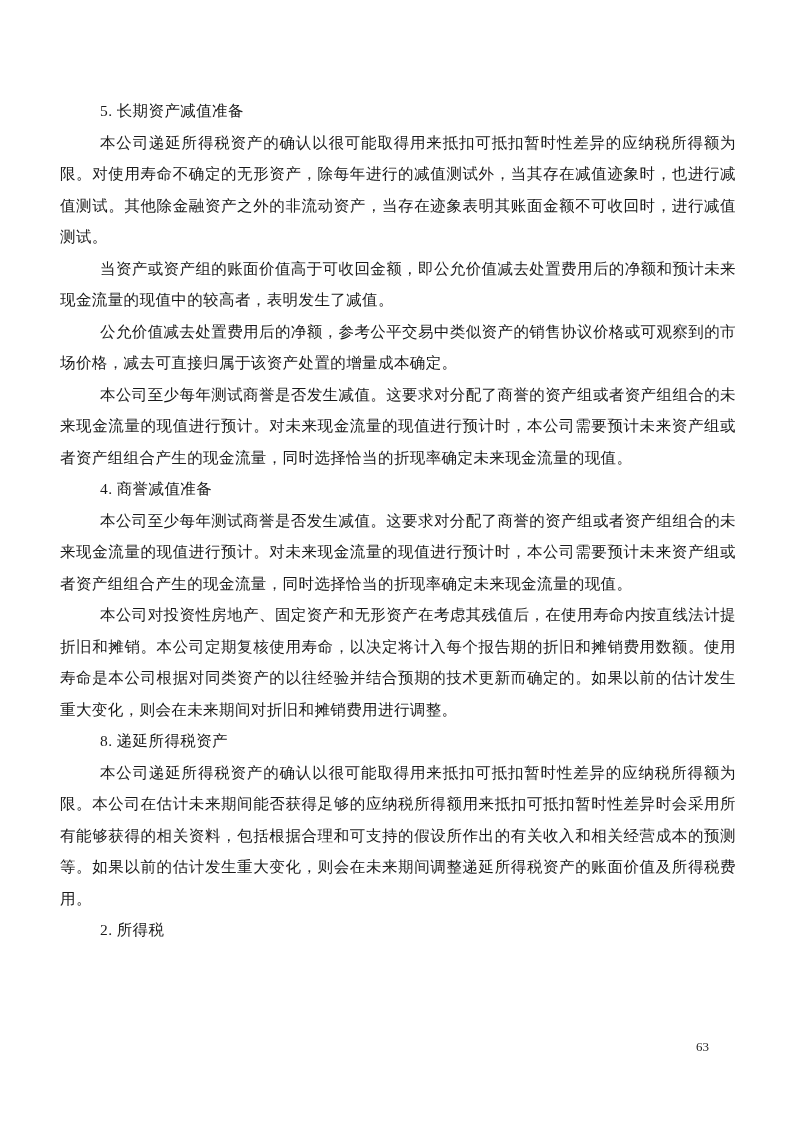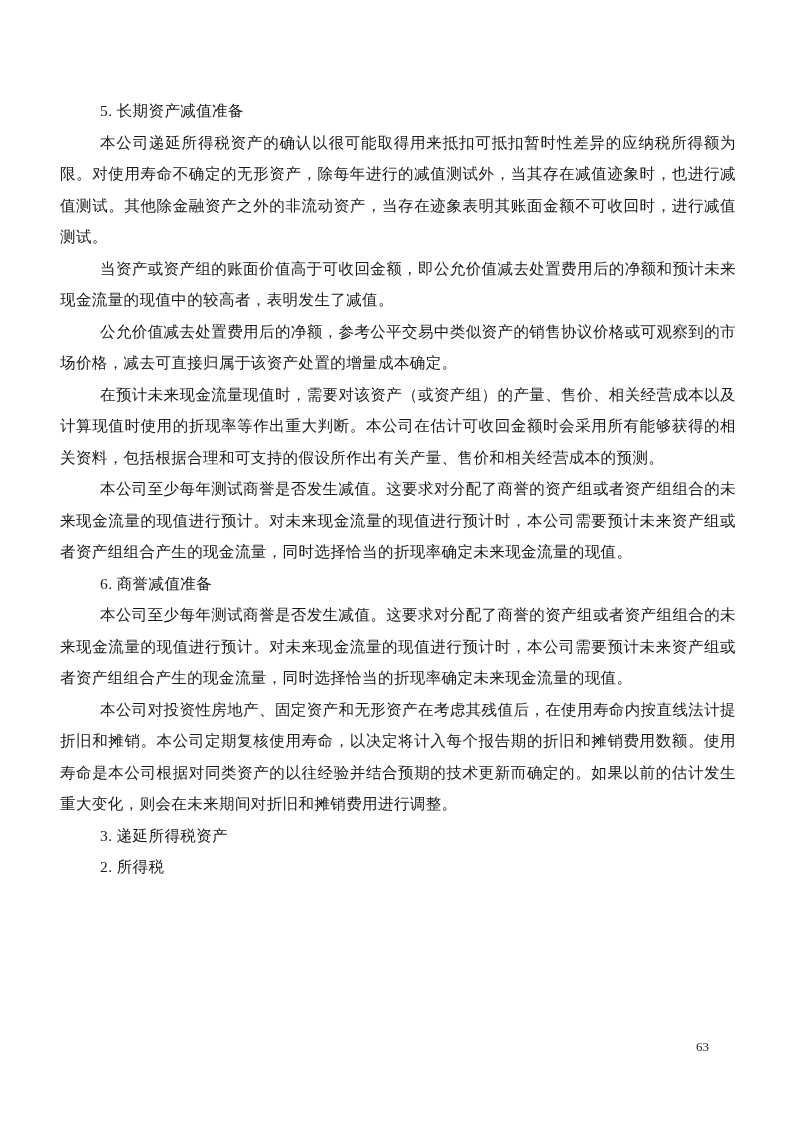--- a/index.html
+++ b/index.html
@@ -45,24 +45,24 @@
 </style>
 </head>
 <body>
 
 <div class="page">
   <section class="doc-body" id="doc-body">
       <p class="heading">5. 长期资产减值准备</p>
       <p class="para">本公司递延所得税资产的确认以很可能取得用来抵扣可抵扣暂时性差异的应纳税所得额为限。对使用寿命不确定的无形资产，除每年进行的减值测试外，当其存在减值迹象时，也进行减值测试。其他除金融资产之外的非流动资产，当存在迹象表明其账面金额不可收回时，进行减值测试。</p>
       <p class="para">当资产或资产组的账面价值高于可收回金额，即公允价值减去处置费用后的净额和预计未来现金流量的现值中的较高者，表明发生了减值。</p>
       <p class="para">公允价值减去处置费用后的净额，参考公平交易中类似资产的销售协议价格或可观察到的市场价格，减去可直接归属于该资产处置的增量成本确定。</p>
-      <p class="para">在预计未来现金流量现值时，需要对该资产（或资产组）的产量、售价、相关经营成本以及计算现值时使用的折现率等作出重大判断。本公司在估计可收回金额时会采用所有能够获得的相关资料，包括根据合理和可支持的假设所作出有关产量、售价和相关经营成本的预测。</p>
       <p class="para">本公司至少每年测试商誉是否发生减值。这要求对分配了商誉的资产组或者资产组组合的未来现金流量的现值进行预计。对未来现金流量的现值进行预计时，本公司需要预计未来资产组或者资产组组合产生的现金流量，同时选择恰当的折现率确定未来现金流量的现值。</p>
-      <p class="heading">6. 商誉减值准备</p>
+      <p class="heading">4. 商誉减值准备</p>
       <p class="para">本公司至少每年测试商誉是否发生减值。这要求对分配了商誉的资产组或者资产组组合的未来现金流量的现值进行预计。对未来现金流量的现值进行预计时，本公司需要预计未来资产组或者资产组组合产生的现金流量，同时选择恰当的折现率确定未来现金流量的现值。</p>
       <p class="para">本公司对投资性房地产、固定资产和无形资产在考虑其残值后，在使用寿命内按直线法计提折旧和摊销。本公司定期复核使用寿命，以决定将计入每个报告期的折旧和摊销费用数额。使用寿命是本公司根据对同类资产的以往经验并结合预期的技术更新而确定的。如果以前的估计发生重大变化，则会在未来期间对折旧和摊销费用进行调整。</p>
-      <p class="heading">3. 递延所得税资产</p>
+      <p class="heading">8. 递延所得税资产</p>
+      <p class="para">本公司递延所得税资产的确认以很可能取得用来抵扣可抵扣暂时性差异的应纳税所得额为限。本公司在估计未来期间能否获得足够的应纳税所得额用来抵扣可抵扣暂时性差异时会采用所有能够获得的相关资料，包括根据合理和可支持的假设所作出的有关收入和相关经营成本的预测等。如果以前的估计发生重大变化，则会在未来期间调整递延所得税资产的账面价值及所得税费用。</p>
       <p class="heading">2. 所得税</p>
     </section>
   <footer class="page-footer">
     <span>63</span>
   </footer>
 </div>
 
 </body></html>

